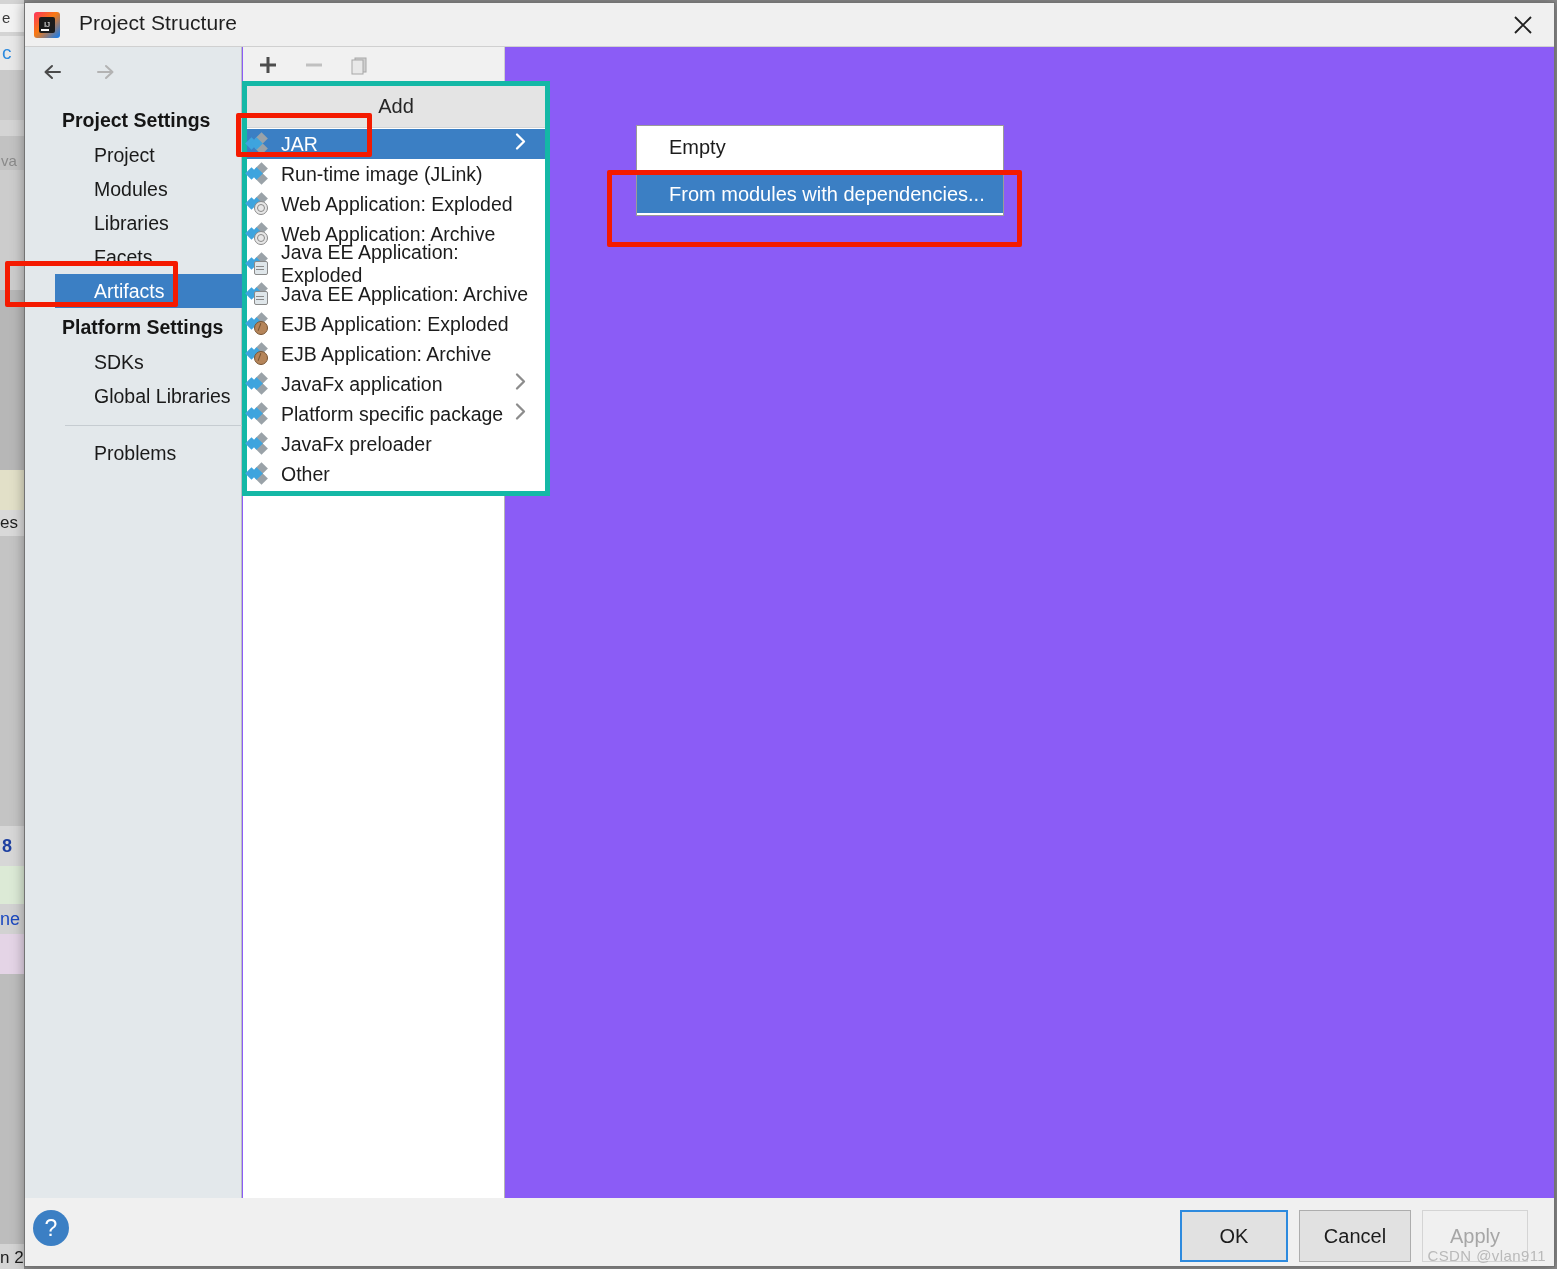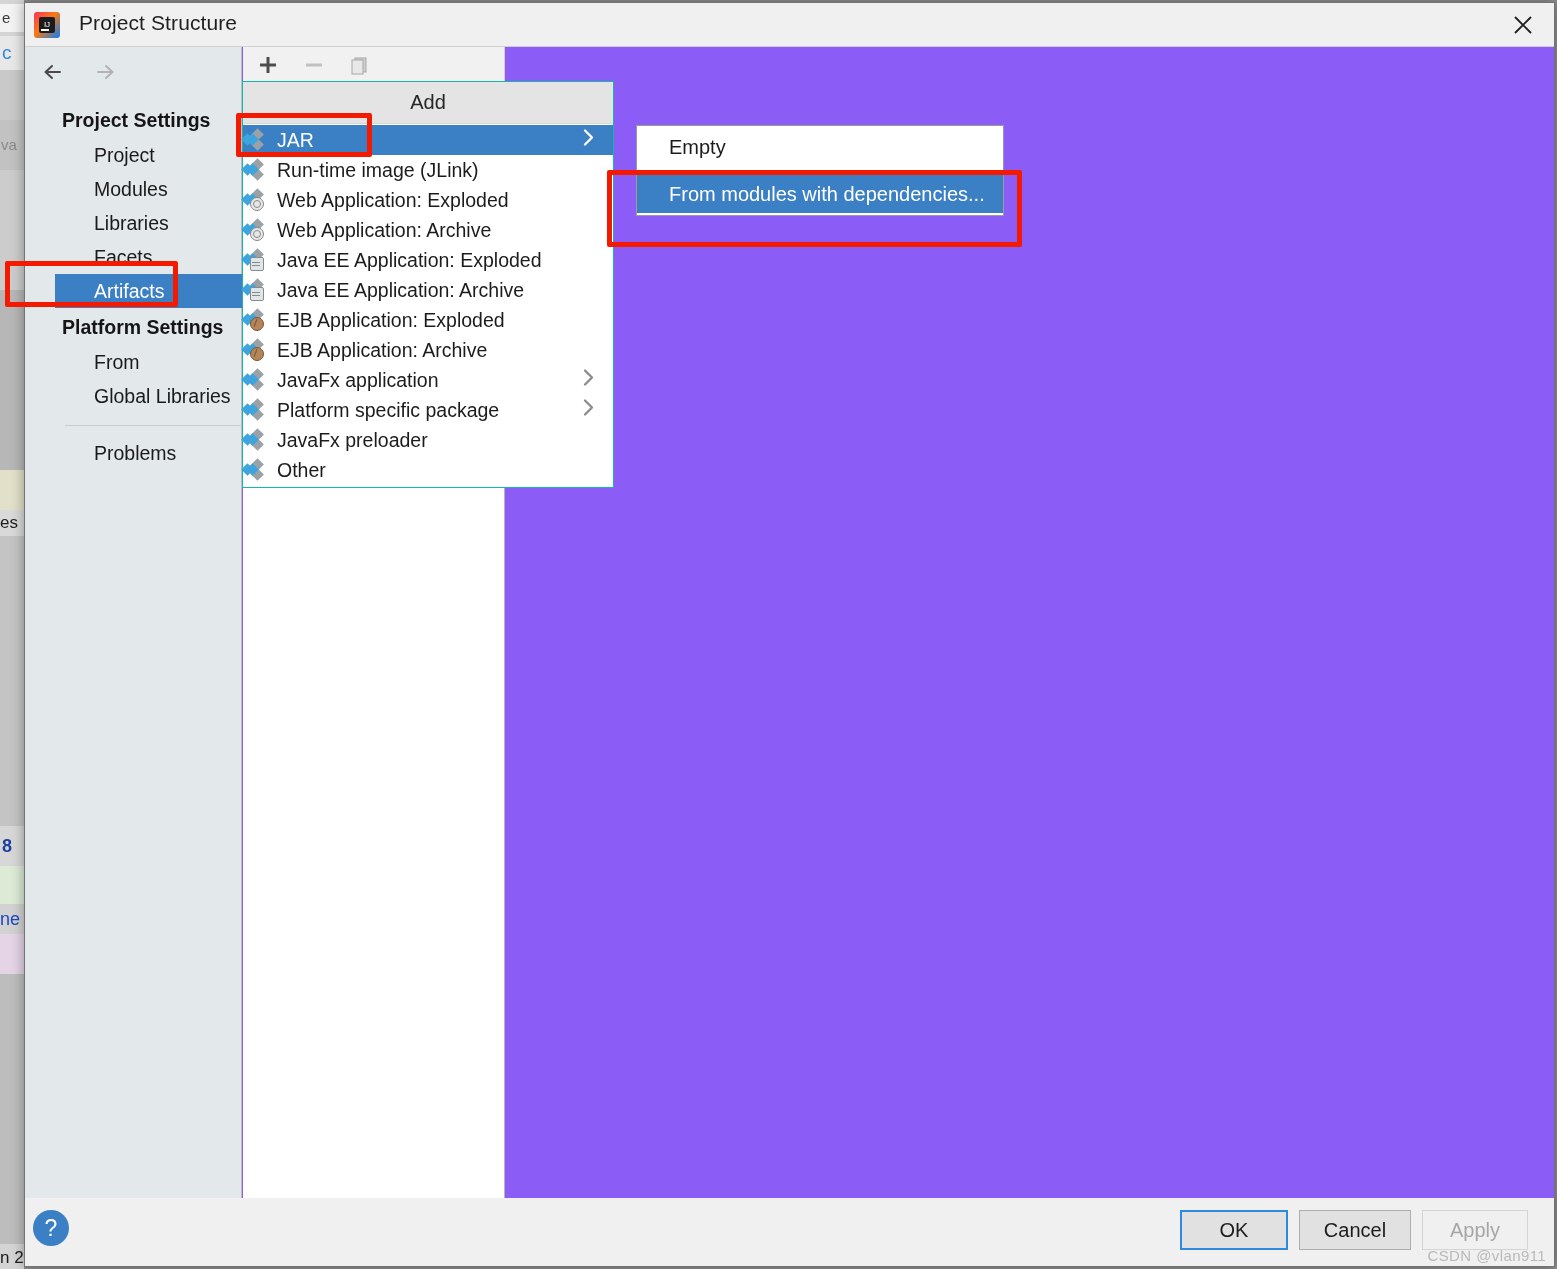--- a/index.html
+++ b/index.html
@@ -170,23 +170,23 @@
     background: #ffffff;
     border-right: 1px solid #b5b5b5;
     box-sizing: border-box;
   }
 
   
   .add-menu {
     position: absolute;
     left: 217px;
     top: 78px;
-    width: 372px;
+    width: 308px;
     background: #ffffff;
-    border: 1px solid #14b8a6;
+    border: 5px solid #14b8a6;
     box-sizing: border-box;
     z-index: 20;
   }
   .add-menu-title {
     height: 41px;
     line-height: 41px;
     text-align: center;
     background: #e4e4e4;
     color: #262626;
     font-size: 20px;
@@ -310,21 +310,21 @@
     color: #fff;
     font-size: 23px;
     display: flex;
     align-items: center;
     justify-content: center;
     cursor: default;
   }
   .dlg-btn {
     position: absolute;
     top: 12px;
-    height: 40px;
+    height: 52px;
     background: #e1e1e1;
     border: 1px solid #adadad;
     color: #1c1c1c;
     font-size: 20px;
     font-family: "Liberation Sans", sans-serif;
     display: flex;
     align-items: center;
     justify-content: center;
     cursor: default;
     box-sizing: border-box;
@@ -347,21 +347,21 @@
     letter-spacing: 0.4px;
   }
 </style>
 </head>
 <body>
 
 <div class="bg-ide">
   <div class="bg-strip" style="top:4px;  background:#f3f3f3; height:28px; line-height:28px; padding-left:2px;">e</div>
   <div class="bg-strip" style="top:36px; background:#e8e8e8; height:34px; line-height:34px; padding-left:2px; color:#2d8ade; font-size:19px;">c</div>
   <div class="bg-strip" style="top:70px; background:#c9c9c9; height:50px;"></div>
-  <div class="bg-strip" style="top:120px;background:#c2c2c2; height:50px; line-height:50px; padding-left:1px; color:#8a8a8a;">va</div>
+  <div class="bg-strip" style="top:136px;background:#c2c2c2; height:50px; line-height:50px; padding-left:1px; color:#8a8a8a;">va</div>
   <div class="bg-strip" style="top:170px;background:#cccccc; height:120px;"></div>
   <div class="bg-strip" style="top:290px;background:#b7b7b7; height:180px;"></div>
   <div class="bg-strip" style="top:470px;background:#e2e0c8; height:40px;"></div>
   <div class="bg-strip" style="top:510px;background:#d9d9d9; height:26px; line-height:26px; padding-left:0px; color:#1f1f1f; font-size:17px;">es</div>
   <div class="bg-strip" style="top:536px;background:#c4c4c4; height:290px;"></div>
   <div class="bg-strip" style="top:826px;background:#d7d7d7; height:40px; line-height:40px; padding-left:2px; color:#1d3fa0; font-weight:bold; font-size:18px;">8</div>
   <div class="bg-strip" style="top:866px;background:#dcead6; height:38px;"></div>
   <div class="bg-strip" style="top:904px;background:#d2d2d2; height:30px; line-height:30px; padding-left:0px; color:#1c49c0; font-size:18px;">ne</div>
   <div class="bg-strip" style="top:934px;background:#e4d4e6; height:40px;"></div>
   <div class="bg-strip" style="top:974px;background:#bdbdbd; height:270px;"></div>
@@ -412,21 +412,21 @@
       <div class="side-header">Project Settings</div>
       <div class="side-item">Project</div>
       <div class="side-item">Modules</div>
       <div class="side-item">Libraries</div>
       <div class="side-item">Facets</div>
       <div class="side-item selected">Artifacts</div>
     </div>
 
     <div class="side-group" style="top:263px;">
       <div class="side-header">Platform Settings</div>
-      <div class="side-item">From</div>
+      <div class="side-item">SDKs</div>
       <div class="side-item">Global Libraries</div>
       <div class="side-sep"></div>
       <div class="side-item">Problems</div>
     </div>
   </div>
 
   <div class="toolbar">
     <span class="tb-ico">
       <svg width="22" height="22" viewBox="0 0 22 22">
         <path d="M11 3 V19 M3 11 H19" stroke="#4d4d4d" stroke-width="3" stroke-linecap="butt"></path>

